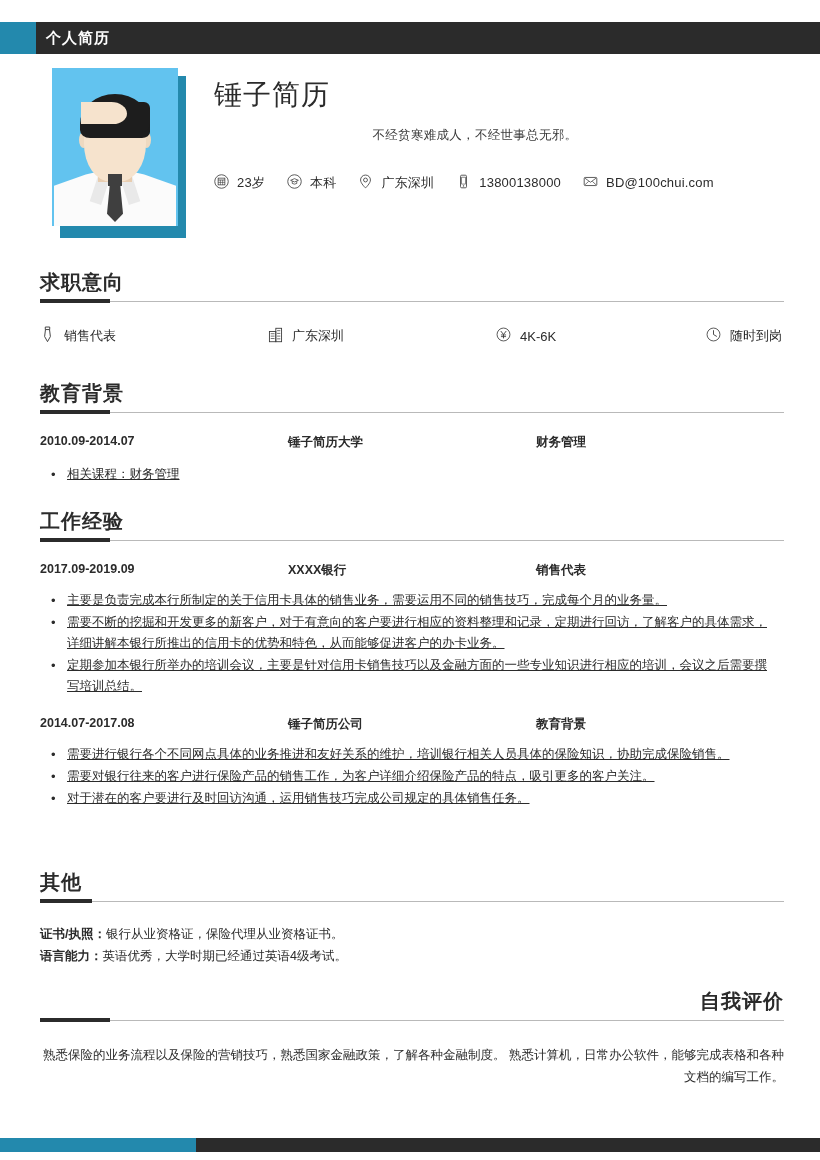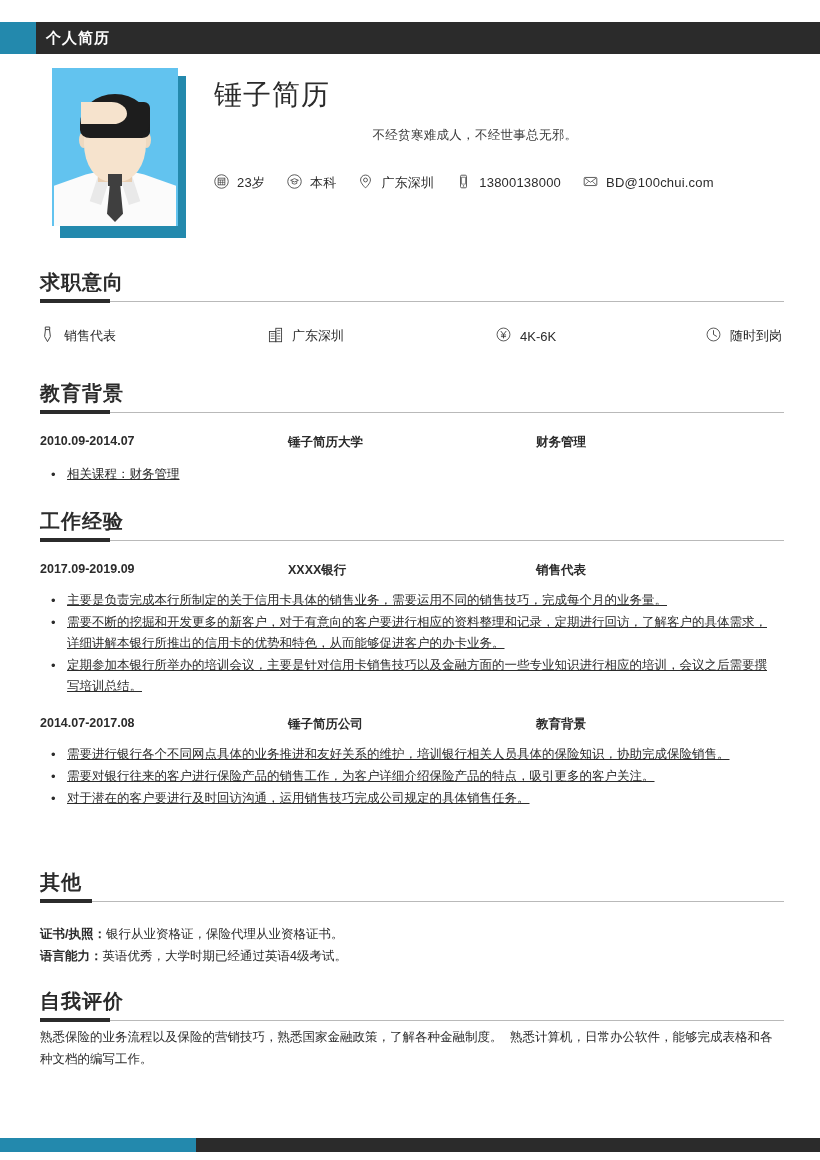--- a/index.html
+++ b/index.html
@@ -406,27 +406,27 @@
     <div style="margin-top:21px;">
       <div class="kv-line">
         <span class="kv-key">证书/执照：</span><span>银行从业资格证，保险代理从业资格证书。</span>
       </div>
       <div class="kv-line">
         <span class="kv-key">语言能力：</span><span>英语优秀，大学时期已经通过英语4级考试。</span>
       </div>
     </div>
   </div>
 
-  <div class="section" style="top:991px;">
+  <div class="section" style="top:991px;text-align:right;">
     <div class="sec-head">
       <div class="sec-title">自我评价</div>
       <div class="sec-rule"></div>
       <div class="sec-rule-strong" style="width:70px;"></div>
     </div>
-    <div class="para" style="margin-top:6px;font-family:Liberation Mono, monospace;">熟悉保险的业务流程以及保险的营销技巧，熟悉国家金融政策，了解各种金融制度。 熟悉计算机，日常办公软件，能够完成表格和各种文档的编写工作。</div>
+    <div class="para" style="margin-top:23px;">熟悉保险的业务流程以及保险的营销技巧，熟悉国家金融政策，了解各种金融制度。 熟悉计算机，日常办公软件，能够完成表格和各种文档的编写工作。</div>
   </div>
 
   <div class="footer">
     <div class="footer-accent"></div>
     <div class="footer-main"></div>
   </div>
 
 </div>
 
 </body></html>

